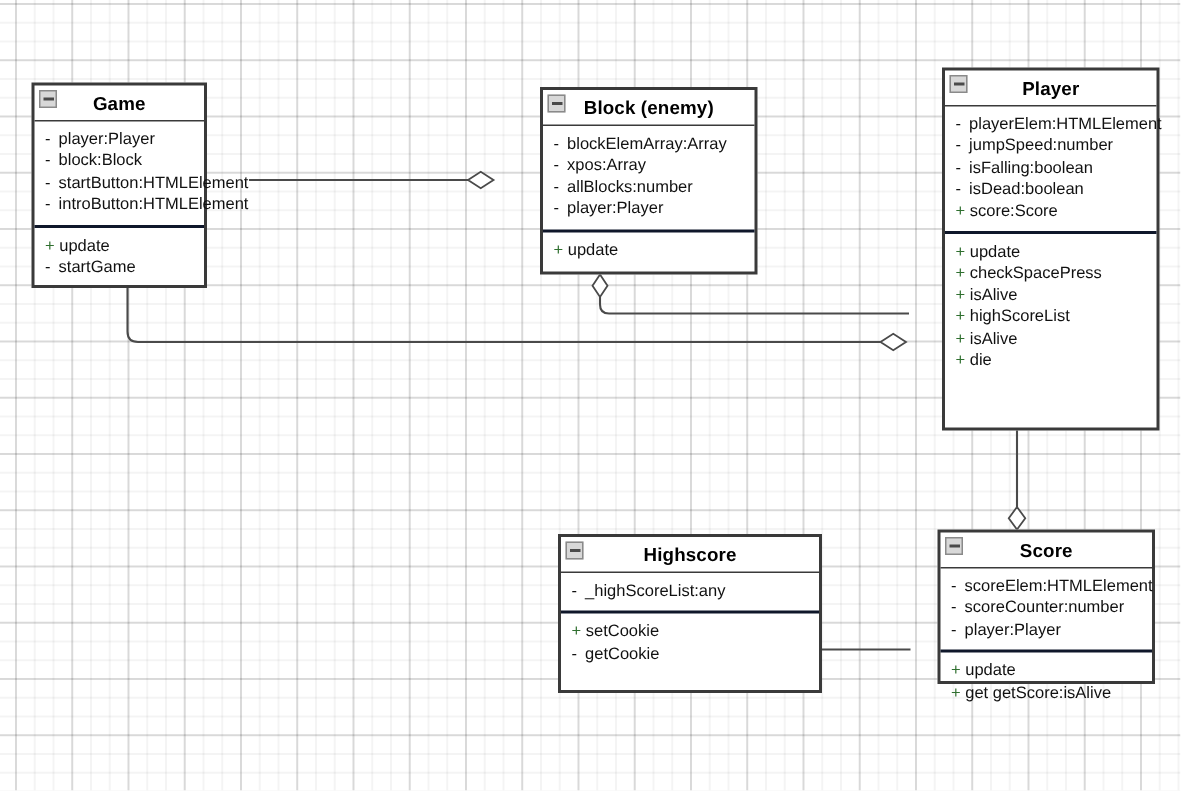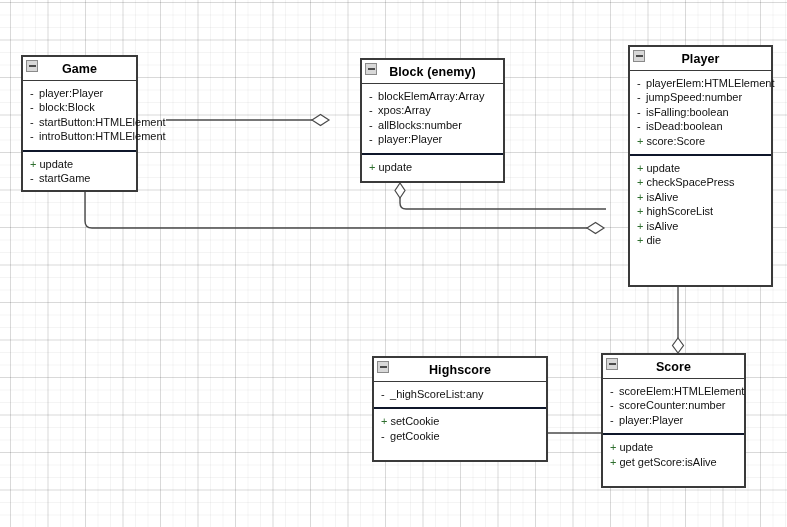--- a/index.html
+++ b/index.html
@@ -276,21 +276,21 @@
         <span class="vis vis-pub">+</span>
         <span>setCookie</span>
       </div>
       <div class="uml-row">
         <span class="vis vis-priv">-</span>
         <span>getCookie</span>
       </div>
     </div>
   </div>
 
-  <div class="uml-class" style="left:601px; top:353px; width:145px; height:135px;">
+  <div class="uml-class" style="left:625px; top:353px; width:145px; height:103px;">
     <div class="uml-header">
       <span class="collapse-icon">
           <i></i>
         </span>
       <span class="uml-title">Score</span>
     </div>
     <div class="uml-section">
       <div class="uml-row">
         <span class="vis vis-priv">-</span>
         <span>scoreElem:HTMLElement</span>

